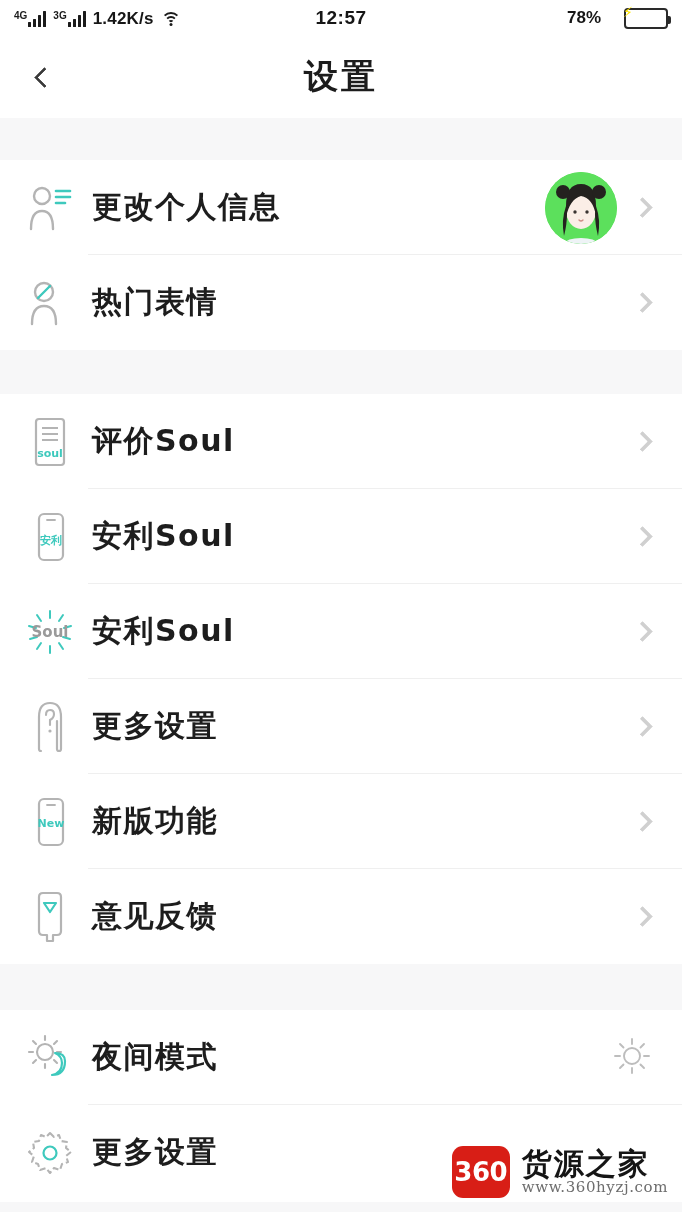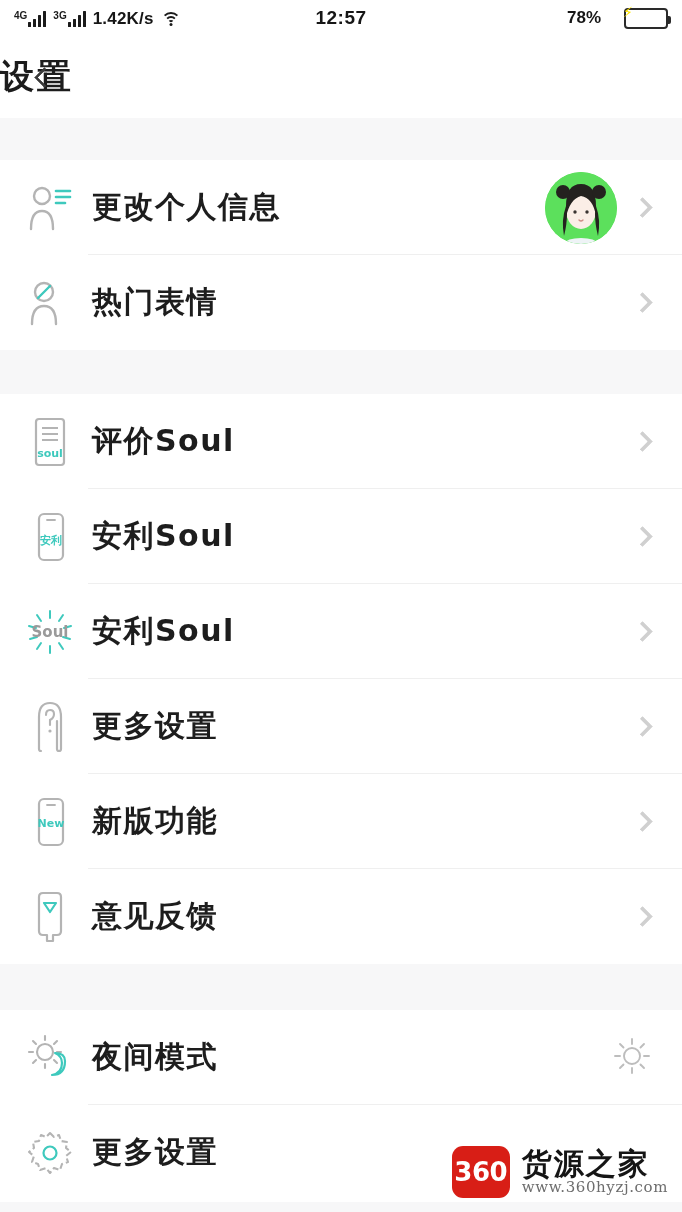--- a/index.html
+++ b/index.html
@@ -67,21 +67,21 @@
   }
   .back-btn{
     position:absolute; left:24px; width:40px; height:40px;
     display:flex; align-items:center; justify-content:center; cursor:pointer;
   }
   .back-btn .chev{
     width:15px; height:15px; border-left:3px solid #3a3a3a; border-bottom:3px solid #3a3a3a;
     transform:rotate(45deg); border-radius:1px;
   }
   .nav-title{
-    width:100%; font-size:34px; color:#1c1c1c;
+    width:100%; text-align:center; font-size:34px; color:#1c1c1c;
     font-weight:700; letter-spacing:3px;
     font-family:"DejaVu Sans","Liberation Sans",sans-serif;
   }
 
   
   .spacer{ background:#f7f7f8; width:100%; }
   .group{ background:#1d4ed8; }
   .row{
     position:relative; display:flex; align-items:center;
     height:95px; padding:0 24px 0 24px; background:#fff; cursor:pointer;

